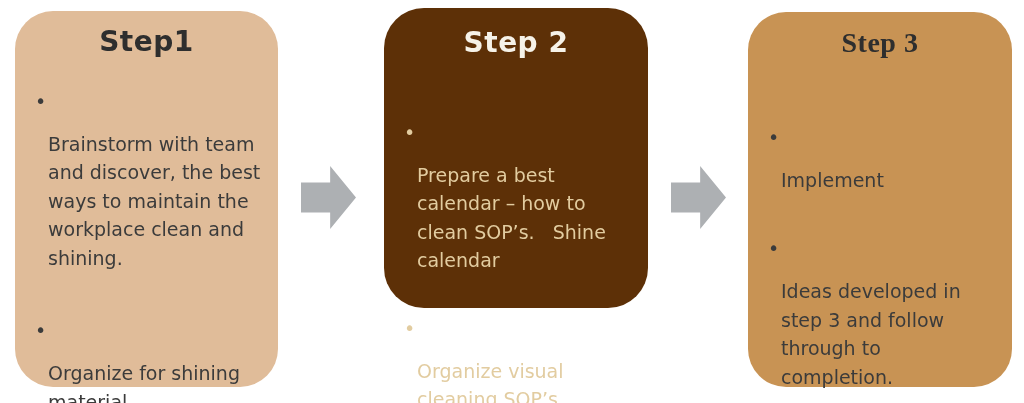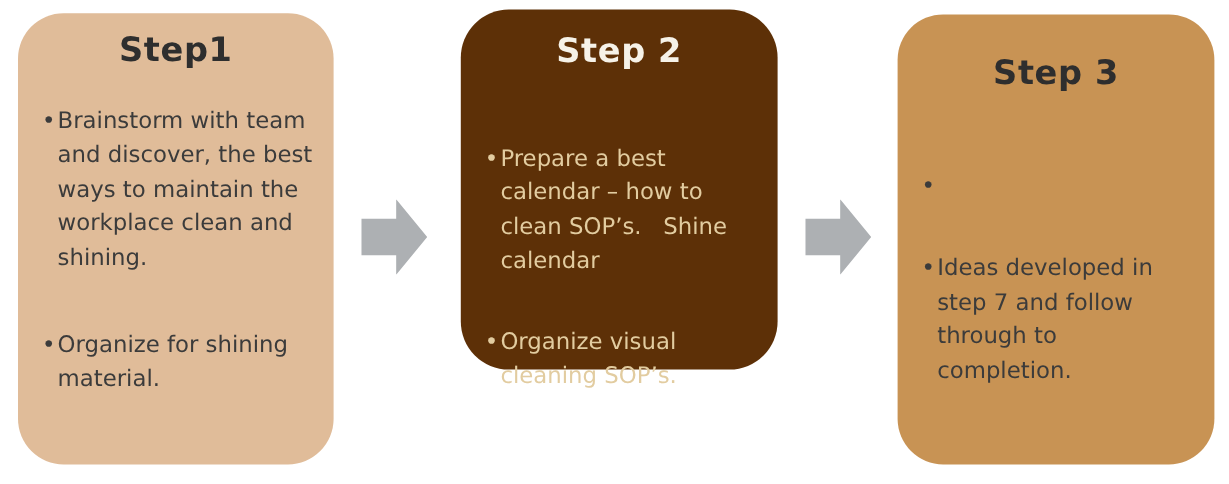--- a/index.html
+++ b/index.html
@@ -25,21 +25,21 @@
 
   .box-title {
     text-align: center;
     font-size: 28px;
     font-weight: bold;
     line-height: 1.2;
     letter-spacing: 0.5px;
   }
   .step-1 .box-title { padding-top: 14px; }
   .step-2 .box-title { padding-top: 18px; }
-  .step-3 .box-title { padding-top: 32px; }
+  .step-3 .box-title { padding-top: 14px; font-family: Liberation Serif, serif; }
 
   .box-body {
     font-size: 19px;
     line-height: 1.5;
     padding: 0 14px 0 20px;
   }
   .step-1 .box-body { margin-top: 28px; }
   .step-2 .box-body { margin-top: 58px; }
   .step-3 .box-body { margin-top: 63px; }
 
@@ -48,20 +48,21 @@
   .step-2 .bullet + .bullet { margin-top: 39px; }
   .step-3 .bullet + .bullet { margin-top: 40px; }
 
   .dot {
     flex: none;
     width: 13px;
     font-size: 19px;
   }
   .bullet-text {
     white-space: pre-wrap;
+    margin-top: 43px;
   }
 
   .arrow {
     position: absolute;
     width: 55px;
     height: 63px;
     clip-path: polygon(0% 26%, 53% 26%, 53% 0%, 100% 50%, 53% 100%, 53% 74%, 0% 74%);
   }
   .arrow-1 { left: 301px; top: 166px; }
   .arrow-2 { left: 671px; top: 166px; }
@@ -101,21 +102,22 @@
     </div>
   </div>
 
   <div class="arrow arrow-2" style="background-color: rgb(173, 176, 179);"></div>
 
   <div class="step-box step-3" style="background-color: rgb(200, 147, 84);">
     <div class="box-title" style="color: rgb(46, 46, 46);">Step 3</div>
     <div class="box-body" style="color: rgb(59, 59, 59);">
       <div class="bullet">
         <span class="dot">•</span>
+        <span class="bullet-text">Implement</span>
       </div>
       <div class="bullet">
         <span class="dot">•</span>
-        <span class="bullet-text">Ideas developed in step 7 and follow through to completion.</span>
+        <span class="bullet-text">Ideas developed in step 3 and follow through to completion.</span>
       </div>
     </div>
   </div>
 
 </div>
 
 </body></html>

